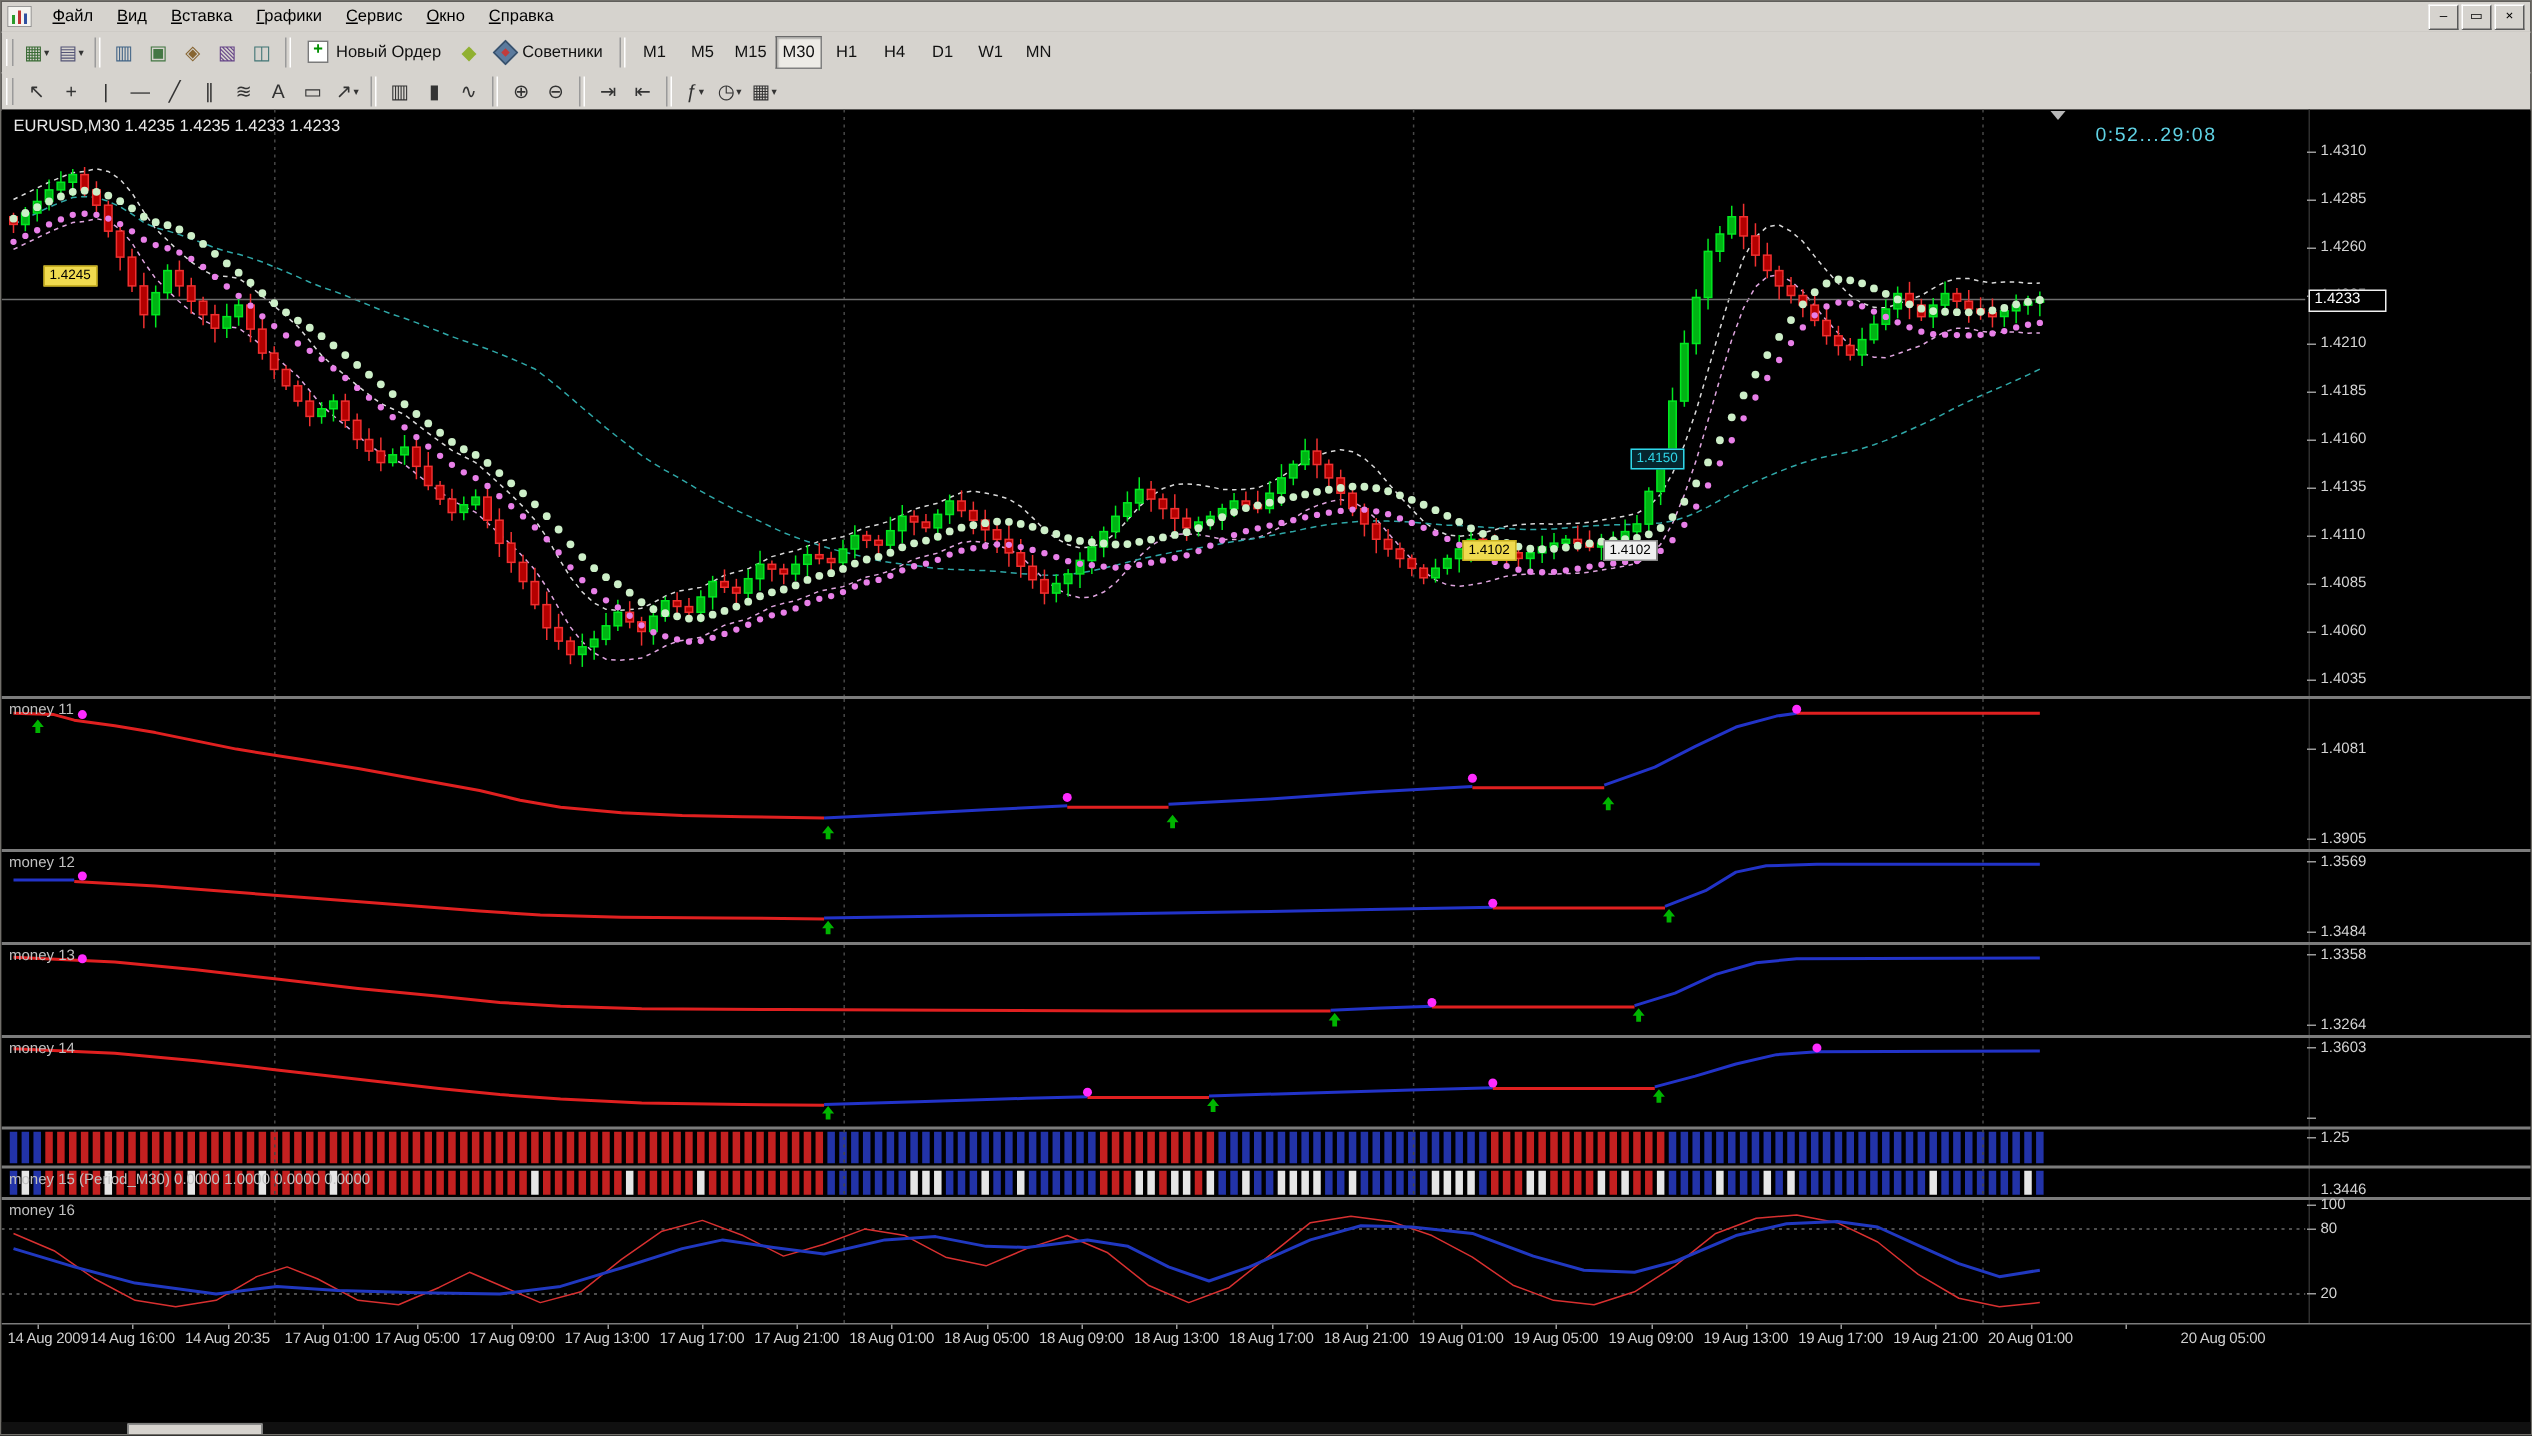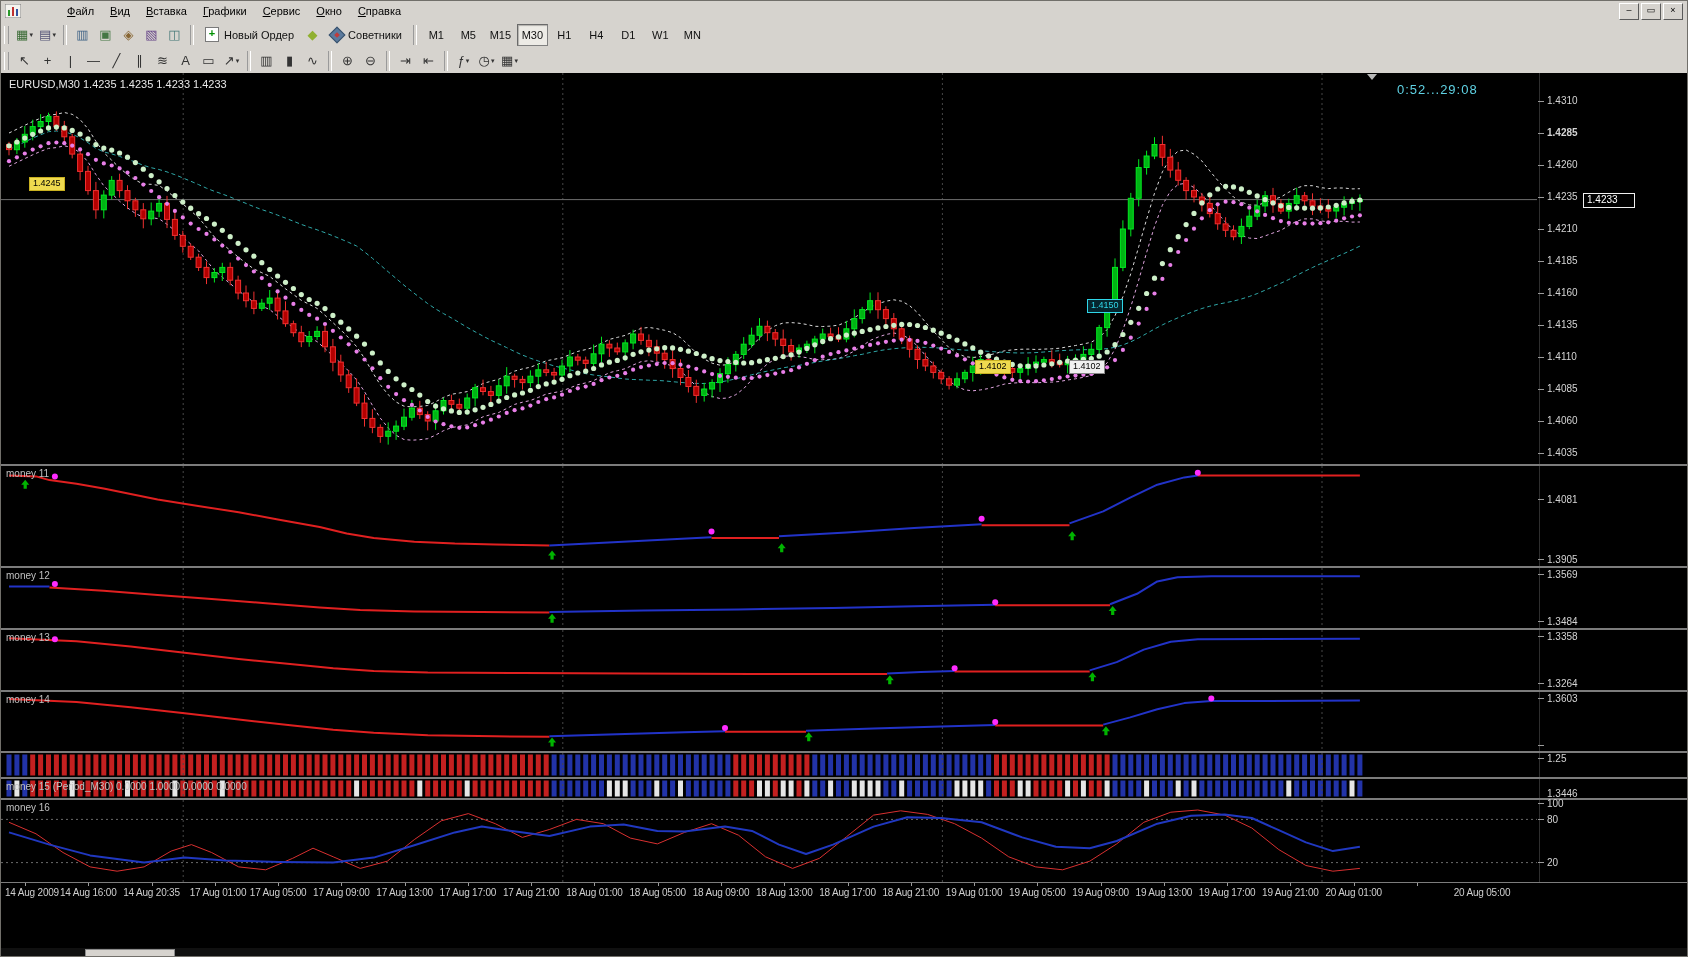--- a/index.html
+++ b/index.html
@@ -1,20 +1,20 @@
 <!DOCTYPE html>
 <html><head>
 <meta charset="utf-8">
 <style>
   html,body{margin:0;padding:0;background:#3a3a3a;}
   .app{position:relative;width:1688px;height:957px;background:#000;font-family:"Liberation Sans",sans-serif;overflow:hidden;border:1px solid #716f6a;box-sizing:border-box;}
   
   .menubar{position:absolute;left:0;top:0;width:100%;height:20px;background:#d6d3ce;display:flex;align-items:center;border-bottom:1px solid #b5b2ad;}
   .sysicon{width:16px;height:14px;margin:0 6px 0 4px;display:inline-block;}
-  .menu-items{display:flex;margin-left:32px;}
+  .menu-items{display:flex;}
   .menu-item{display:inline-block;padding:3px 8px;font-size:11px;color:#000;cursor:default;}
   .menu-item::first-letter{text-decoration:underline;}
   .win-controls{margin-left:auto;margin-right:4px;display:flex;}
   .winbtn{width:18px;height:15px;font-size:9px;line-height:13px;text-align:center;background:#d6d3ce;border:1px solid;border-color:#ffffff #5a5a5a #5a5a5a #ffffff;margin-left:2px;color:#000;cursor:default;}
   
   .toolbar{position:absolute;left:0;width:100%;background:#d6d3ce;display:flex;align-items:center;}
   .tb1{top:20px;height:27px;border-bottom:1px solid #b5b2ad;}
   .tb2{top:47px;height:25px;border-bottom:1px solid #8f8c87;}
   .grip{width:3px;height:18px;margin:0 4px 0 3px;border-left:1px solid #fff;border-right:1px solid #9a9a9a;}
   .vsep{width:2px;height:20px;margin:0 4px;border-left:1px solid #9a9a9a;border-right:1px solid #ffffff;}
@@ -198,21 +198,21 @@
       </div>
       <div class="tb-btn">
         <span class="glyph" style="color: rgb(51, 51, 51);">▦</span>
         <span class="dd">▾</span>
       </div>
     </div>
 
   <div class="chart-root" id="chart-root">
     <div class="ohlc">EURUSD,M30 1.4235 1.4235 1.4233 1.4233</div>
     <div class="timer">0:52...29:08</div>
-    <div class="badge" id="price-badge" style="top: 119.56px; margin-left: 44px;">1.4233</div>
+    <div class="badge" id="price-badge" style="top: 119.56px;">1.4233</div>
     <div class="shift-marker"></div>
     <div class="axis-divider"></div>
     <div class="bottom-strip">
       <div class="chart-tab"></div>
     </div>
   <div class="hsep" style="top: 391px;"></div>
       <div class="hsep" style="top: 493px;"></div>
       <div class="hsep" style="top: 555px;"></div>
       <div class="hsep" style="top: 617px;"></div>
       <div class="hsep" style="top: 678px;"></div>
@@ -912,21 +912,21 @@
         <circle cx="1335.2" cy="132.3" r="2.6" fill="#cdefc8"></circle>
         <circle cx="1343.1" cy="145.3" r="2.1" fill="#e87fe8"></circle>
         <circle cx="1343.1" cy="129.9" r="2.6" fill="#cdefc8"></circle>
         <circle cx="1351.0" cy="143.5" r="2.1" fill="#e87fe8"></circle>
         <circle cx="1351.0" cy="128.2" r="2.6" fill="#cdefc8"></circle>
         <circle cx="1358.9" cy="142.3" r="2.1" fill="#e87fe8"></circle>
         <circle cx="1358.9" cy="127.0" r="2.6" fill="#cdefc8"></circle>
       </svg>
       <div class="axis-label" style="top: 22px;">1.4310</div>
       <div class="tick" style="top: 28px;"></div>
-      <div class="axis-label" style="top: 54px; font-weight: bold;">1.4285</div>
+      <div class="axis-label" style="top: 54px;">1.4285</div>
       <div class="tick" style="top: 60px;"></div>
       <div class="axis-label" style="top: 86px;">1.4260</div>
       <div class="tick" style="top: 92px;"></div>
       <div class="axis-label" style="top: 118px;">1.4235</div>
       <div class="tick" style="top: 124px;"></div>
       <div class="axis-label" style="top: 150px;">1.4210</div>
       <div class="tick" style="top: 156px;"></div>
       <div class="axis-label" style="top: 182px;">1.4185</div>
       <div class="tick" style="top: 188px;"></div>
       <div class="axis-label" style="top: 214px; text-align: center;">1.4160</div>

